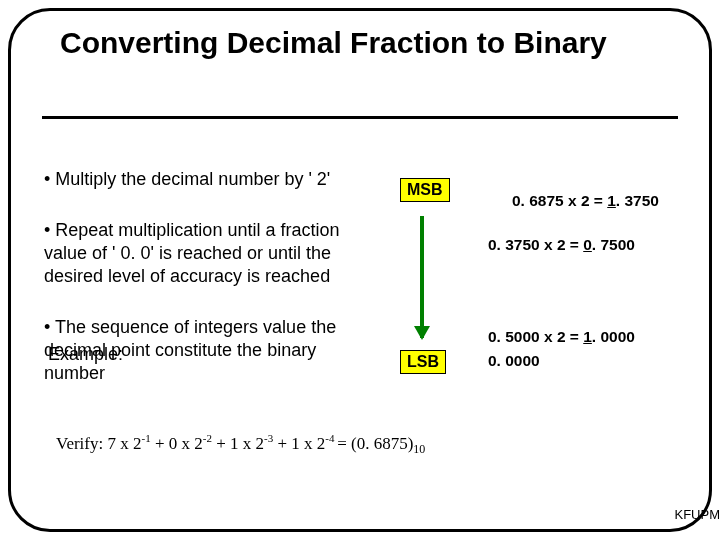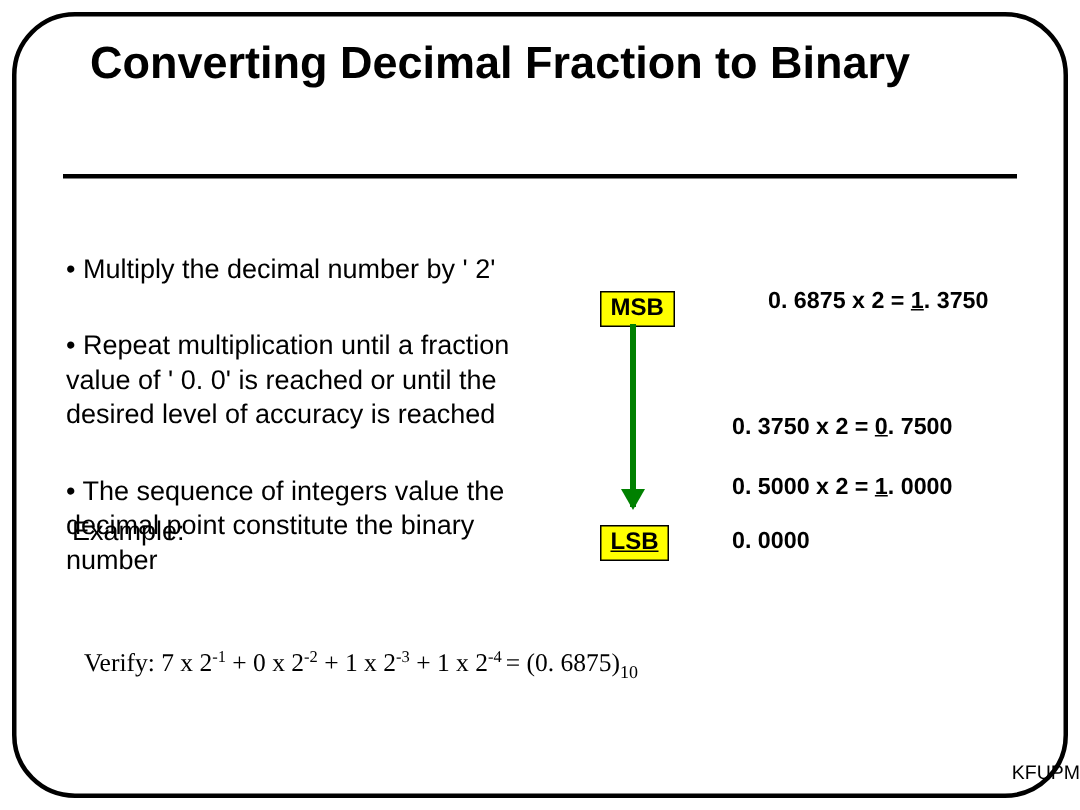--- a/index.html
+++ b/index.html
@@ -57,22 +57,22 @@
   .sup { font-size: 11px; vertical-align: super; }
   .msb, .lsb {
     position: absolute;
     left: 400px;
     background: #ffff00;
     border: 1px solid #000;
     padding: 2px 6px;
     font-weight: bold;
     font-size: 16px;
   }
-  .msb { top: 194px; }
-  .lsb { top: 350px; text-decoration: underline; }
+  .msb { top: 178px; }
+  .lsb { top: 350px; }
   .arrow {
     position: absolute;
     left: 420px;
     top: 216px;
     width: 4px;
     height: 122px;
     background: #008000;
   }
   .arrow::after {
     content: "";
@@ -85,23 +85,23 @@
     border-top: 14px solid #008000;
   }
   .calc {
     position: absolute;
     left: 488px;
     font-size: 15.5px;
     font-weight: bold;
     white-space: nowrap;
   }
   .c1 { top: 192px; margin-left: 24px; }
-  .c2 { top: 236px; margin-top: 40px; }
+  .c2 { top: 236px; }
   .c3 { top: 280px; }
-  .c4 { top: 316px; }
+  .c4 { top: 328px; }
   .c5 { top: 352px; font-weight: bold; }
   .verify {
     position: absolute;
     left: 56px;
     top: 432px;
     font-family: "Times New Roman", Times, serif;
     font-size: 17px;
   }
   .footer {
     position: absolute;

